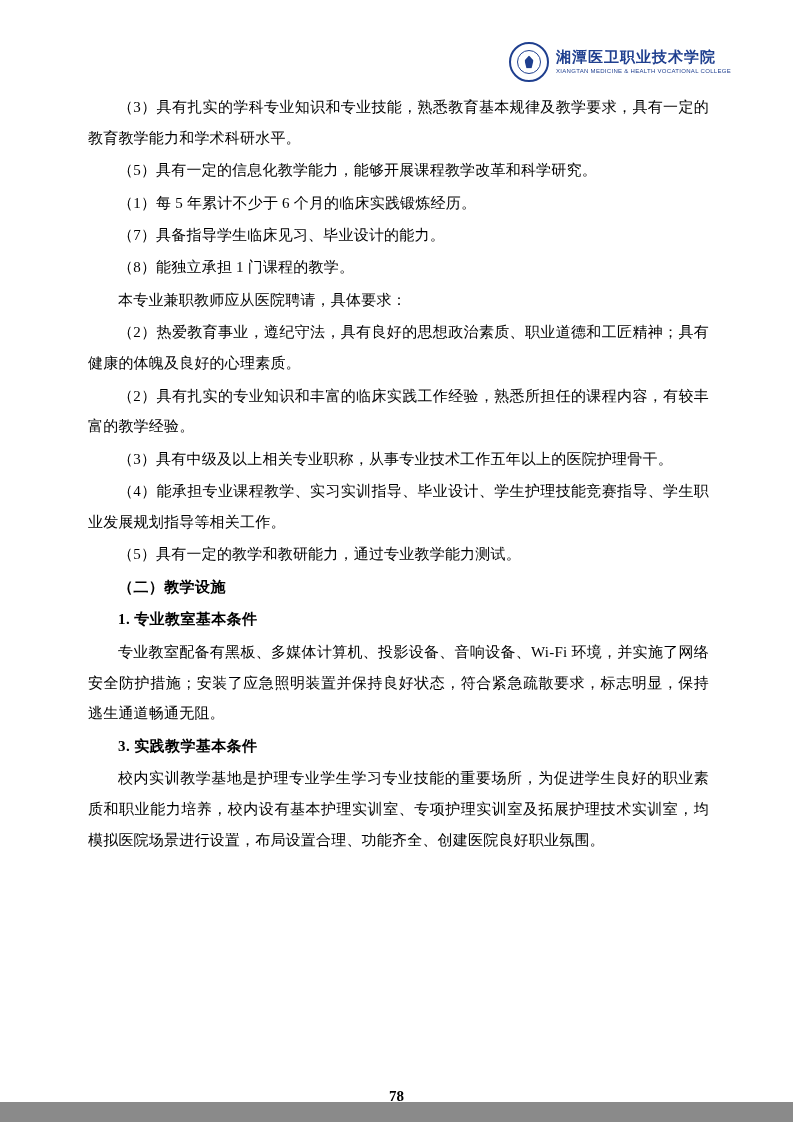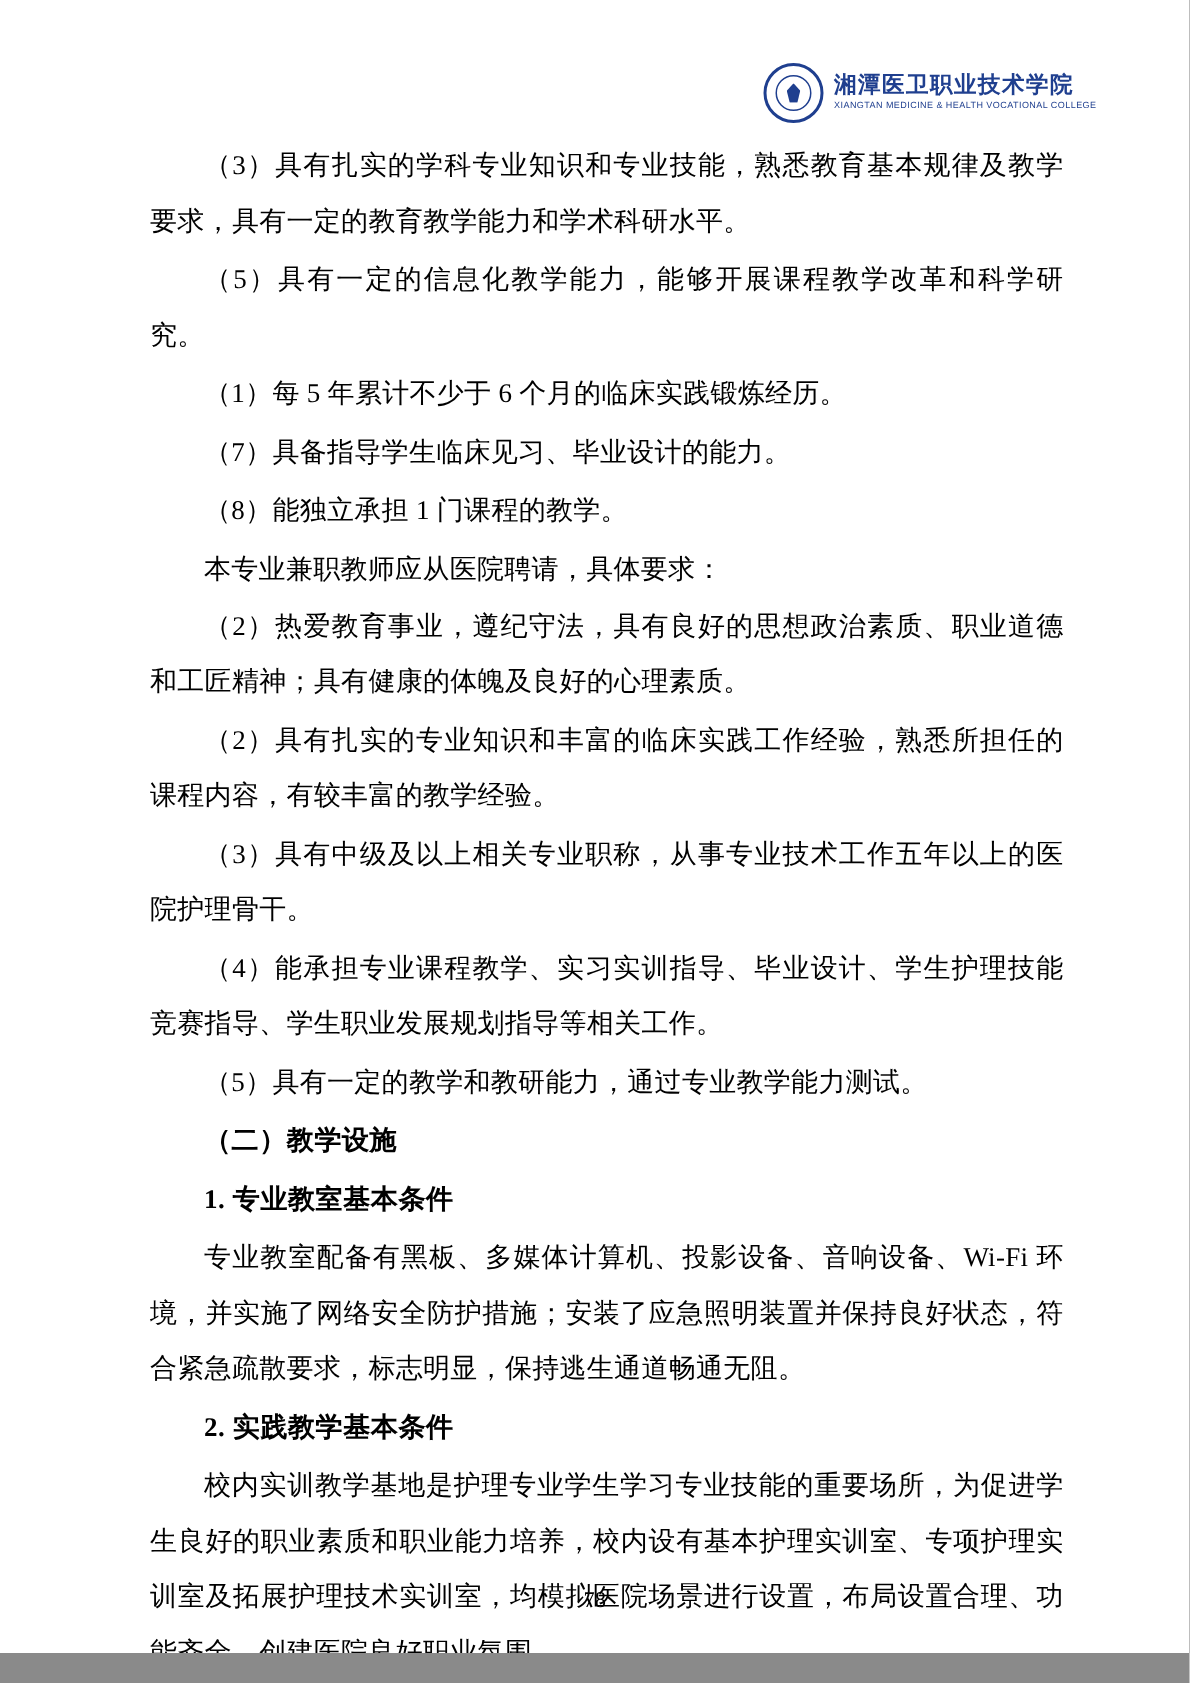--- a/index.html
+++ b/index.html
@@ -82,22 +82,22 @@
   }
 
   
   .content {
     position: absolute;
     left: 84px;
     top: 92px;
     width: 625px;
   }
   p {
-    margin: 0 0 0.10em 16px;
-    font-size: 18px;
+    margin: 0 0 0.10em 4px;
+    font-size: 15px;
     line-height: 2.06;
     text-align: justify;
     text-justify: inter-ideograph;
     letter-spacing: 0.2px;
   }
   p.indent {
     text-indent: 2em;
   }
   p.heading {
     font-weight: bold;
@@ -108,25 +108,26 @@
     font-weight: bold;
     text-indent: 2em;
     letter-spacing: 0.4px;
   }
 
   
   .page-number {
     position: absolute;
     left: 0;
     right: 0;
-    top: 1059px;
+    top: 1088px;
     text-align: center;
     font-size: 15px;
     font-family: "Liberation Serif", "DejaVu Serif", serif;
     color: #000000;
+    font-weight: bold;
   }
 </style>
 </head>
 <body>
 
 <div class="page">
 
   <div class="logo-block">
     <div class="logo-seal"></div>
     <div class="logo-text">
@@ -147,18 +148,18 @@
     <p class="indent">（2）具有扎实的专业知识和丰富的临床实践工作经验，熟悉所担任的课程内容，有较丰富的教学经验。</p>
     <p class="indent">（3）具有中级及以上相关专业职称，从事专业技术工作五年以上的医院护理骨干。</p>
     <p class="indent">（4）能承担专业课程教学、实习实训指导、毕业设计、学生护理技能竞赛指导、学生职业发展规划指导等相关工作。</p>
     <p class="indent">（5）具有一定的教学和教研能力，通过专业教学能力测试。</p>
 
     <p class="heading">（二）教学设施</p>
 
     <p class="heading-sub">1. 专业教室基本条件</p>
     <p class="indent">专业教室配备有黑板、多媒体计算机、投影设备、音响设备、Wi-Fi 环境，并实施了网络安全防护措施；安装了应急照明装置并保持良好状态，符合紧急疏散要求，标志明显，保持逃生通道畅通无阻。</p>
 
-    <p class="heading-sub">2. 实践教学基本条件</p>
+    <p class="heading-sub">3. 实践教学基本条件</p>
     <p class="indent">校内实训教学基地是护理专业学生学习专业技能的重要场所，为促进学生良好的职业素质和职业能力培养，校内设有基本护理实训室、专项护理实训室及拓展护理技术实训室，均模拟医院场景进行设置，布局设置合理、功能齐全、创建医院良好职业氛围。</p>
   </div>
 
   <div class="page-number">78</div>
 </div>
 
 </body></html>

